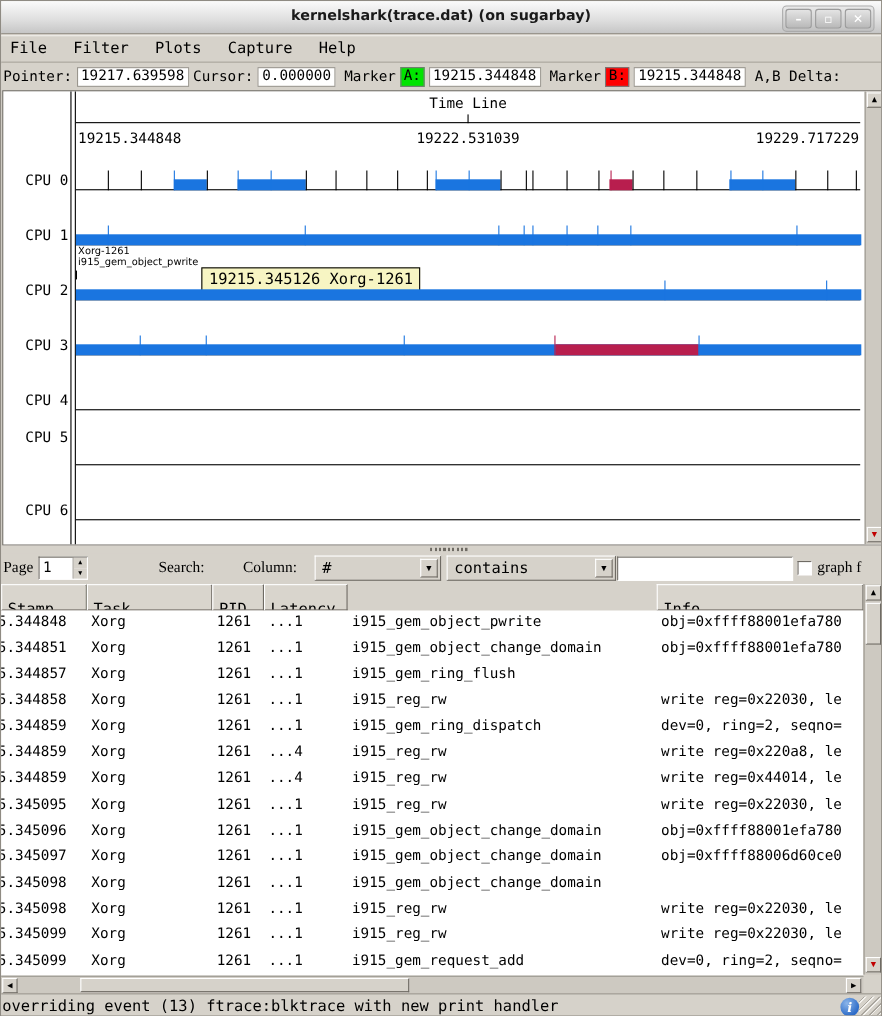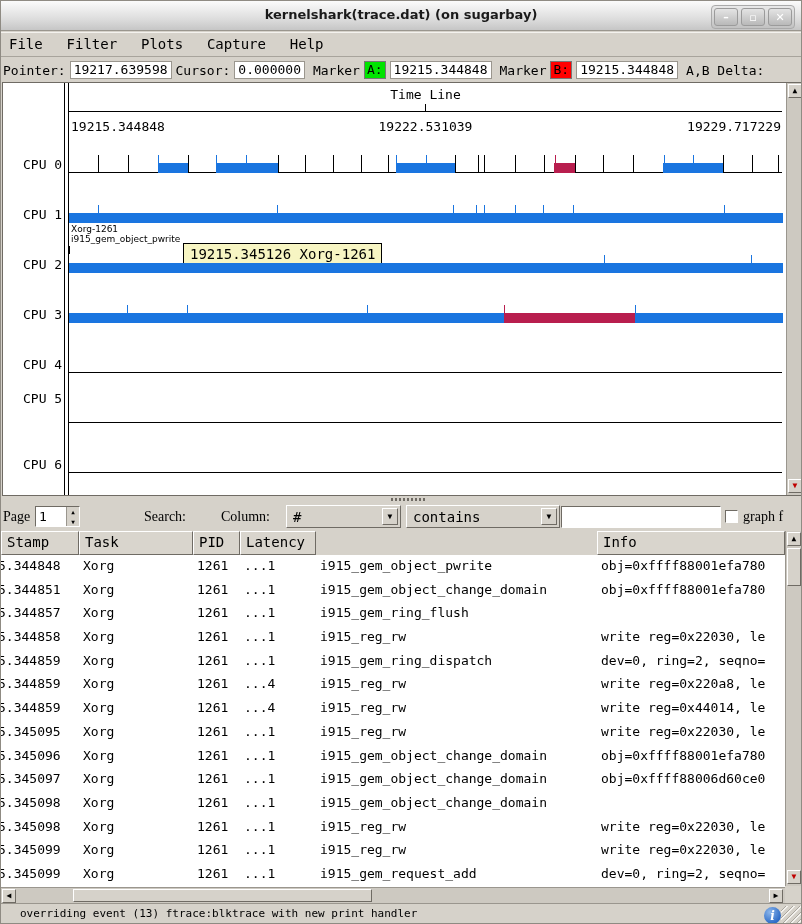--- a/index.html
+++ b/index.html
@@ -77,35 +77,35 @@
   .combo .carrow { position:absolute; right:2px; top:2px; bottom:2px; width:16px; border:1px solid;
                    border-color:#fff #6f6b64 #6f6b64 #fff; display:flex; align-items:center; justify-content:center; font-size:8px; }
   #search-entry { position:absolute; left:560px; top:3px; width:160px; height:22px; background:#fff;
                   border:1px solid; border-color:#6f6b64 #fff #fff #6f6b64; font-family:inherit; font-size:13px; padding:0 3px; }
   #graph-follows-box { position:absolute; left:724px; top:7px; width:13px; height:13px; background:#fff;
                        border:1px solid; border-color:#6f6b64 #fff #fff #6f6b64; }
 
   
   #thead { position:absolute; left:0; top:530px; width:784px; height:24px; }
   .th { position:absolute; top:0; height:24px; background:#d9d5cd; font-size:14px;
-        border:1px solid; border-color:#fff #6f6b64 #6f6b64 #fff; padding:2px 0 0 5px; overflow:hidden; white-space:pre; }
+        border:1px solid; border-color:#fff #6f6b64 #6f6b64 #fff; padding:14px 0 0 5px; overflow:hidden; white-space:pre; }
   #tbody { position:absolute; left:0; top:554px; width:784px; height:332px; background:#fff; overflow:hidden; }
   .tr { position:relative; width:100%; height:23.7px; }
   .td { position:absolute; top:3px; height:20px; overflow:hidden; white-space:pre; font-size:13px; padding-left:4px; }
 
   
   #hscroll { position:absolute; left:0; top:886px; width:784px; height:16px; background:#cdc9c1; border-top:1px solid #9a968e; }
   #hscroll .sb-btn { top:1px; }
   #hs-thumb { position:absolute; left:72px; top:1px; width:299px; height:13px; background:#d6d2ca;
               border:1px solid; border-color:#fff #6f6b64 #6f6b64 #fff; }
 
   
   #statusbar { position:absolute; left:0; top:902px; width:100%; height:22px; background:#d6d2ca;
                border-top:1px solid #9a968e; overflow:hidden; }
-  #status-text { position:absolute; left:19px; top:3px; font-size:11px; white-space:pre; }
+  #status-text { position:absolute; left:1px; top:3px; font-size:14px; white-space:pre; }
   #info-icon { position:absolute; left:763px; top:3px; width:17px; height:17px; border-radius:50%;
                background:radial-gradient(circle at 35% 30%, #8cb6ea, #2e6cc8 70%); color:#fff;
                font-family:"DejaVu Serif", serif; font-style:italic; font-weight:bold; font-size:12px;
                display:flex; align-items:center; justify-content:center; }
   #resize-grip { position:absolute; right:0; top:2px; width:20px; height:20px;
       background:repeating-linear-gradient(135deg, transparent 0 3px, #aaa69e 3px 4px, #f4f2ee 4px 5px); }
 </style>
 </head>
 <body>
 

